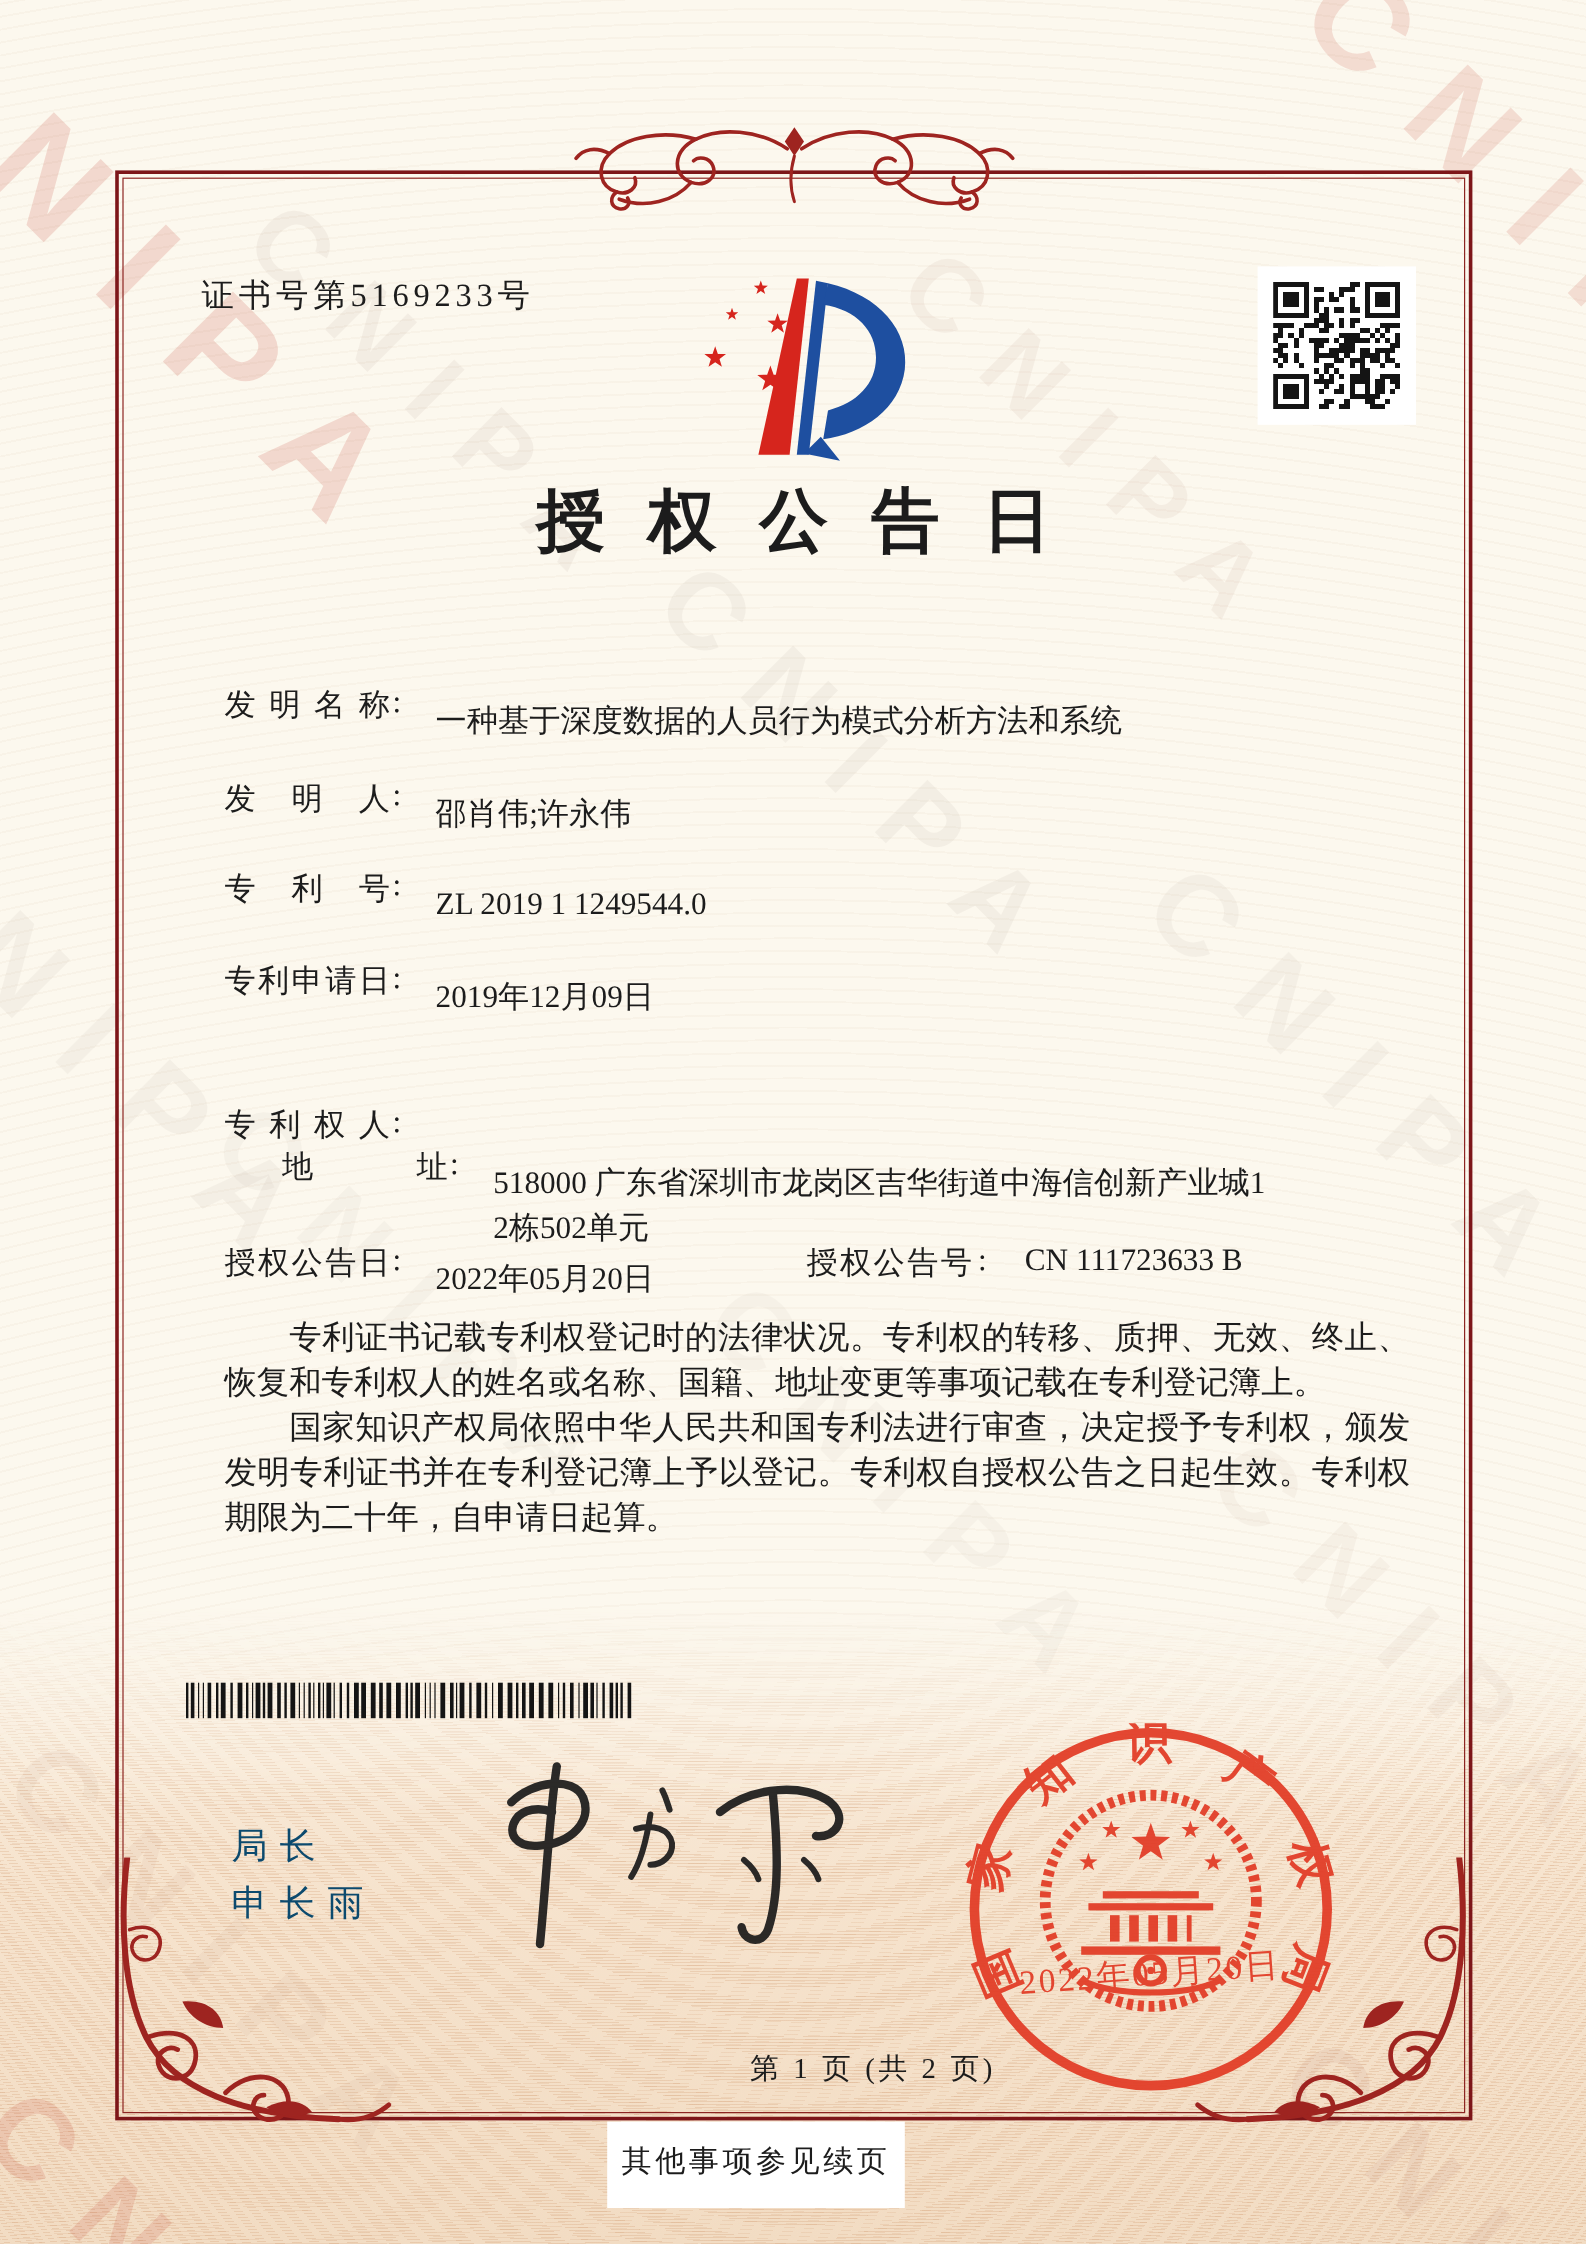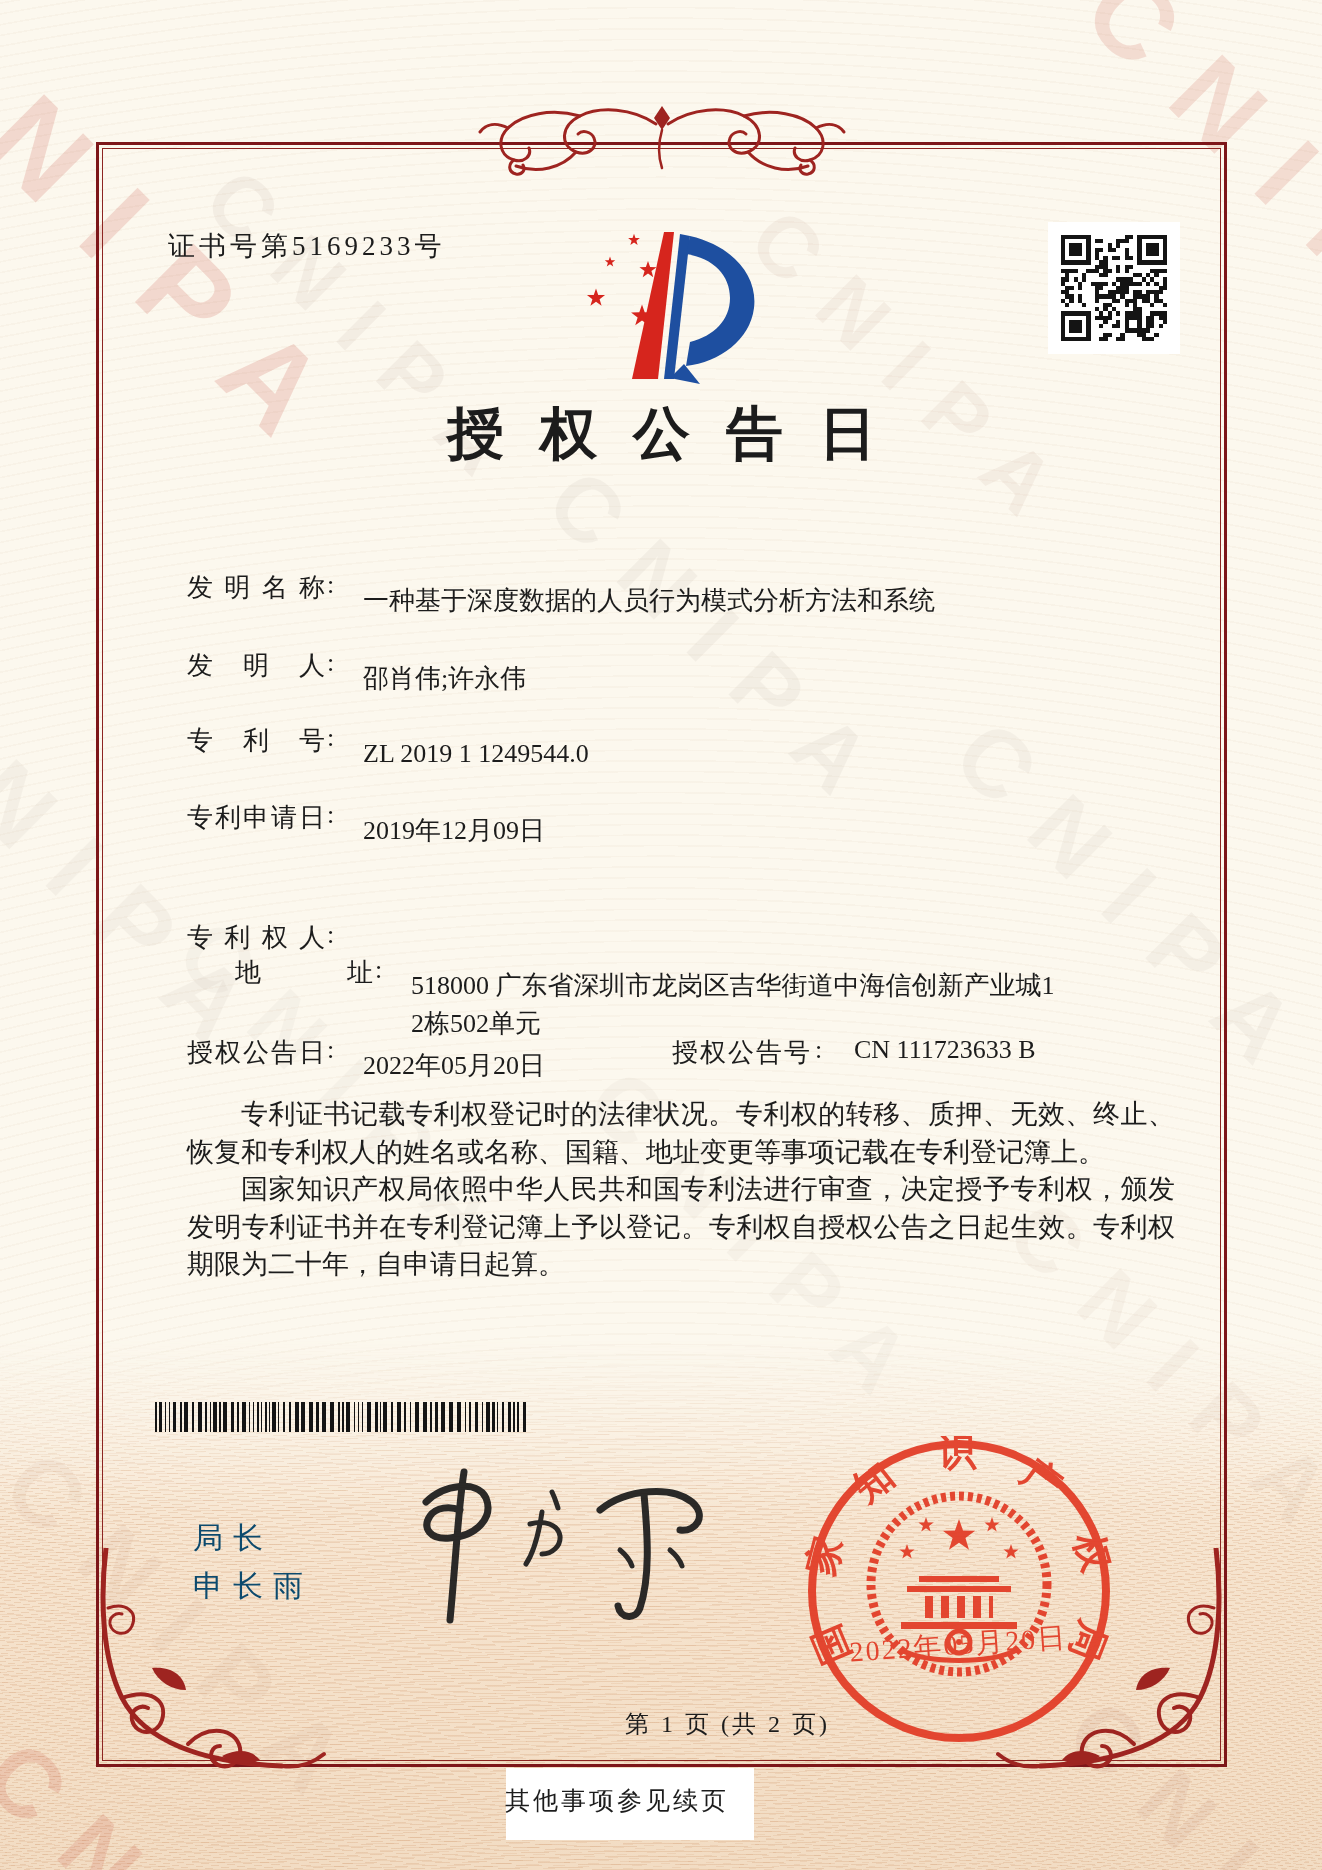--- a/index.html
+++ b/index.html
@@ -35,21 +35,21 @@
   .grant-row .g2label{position:absolute;left:485px;top:0;width:138px;display:inline-block;
       text-align:justify;text-align-last:justify;}
   .grant-row .g2colon{position:absolute;left:628px;top:0;}
   .grant-row .g2value{position:absolute;left:667px;top:0;white-space:nowrap;}
   .body-text{left:187px;top:1096px;width:988px;font-size:27px;line-height:37.5px;text-align:justify;}
   .body-text p{margin:0;text-indent:2em;}
   .officer{left:193px;font-family:"Liberation Sans","DejaVu Sans",sans-serif;
            font-size:30px;letter-spacing:10px;font-weight:500;color:#0c4a6e;}
   .page-num{left:430px;top:1708px;width:400px;text-align:right;font-size:24px;letter-spacing:3px;}
   .cont-panel{left:506px;top:1768px;width:248px;height:72px;background:#fff;}
-  .cont-note{left:393px;top:1784px;width:448px;text-align:center;font-size:25px;letter-spacing:3px;}
+  .cont-note{left:406px;top:1784px;width:448px;text-align:center;font-size:25px;letter-spacing:3px;}
   .seal-wrap{left:804px;top:1436px;width:310px;height:310px;opacity:.93;}
   svg{display:block;}
 </style>
 </head>
 <body>
 
 <div class="page">
 
   <svg width="0" height="0" class="abs" aria-hidden="true">
     <defs>

